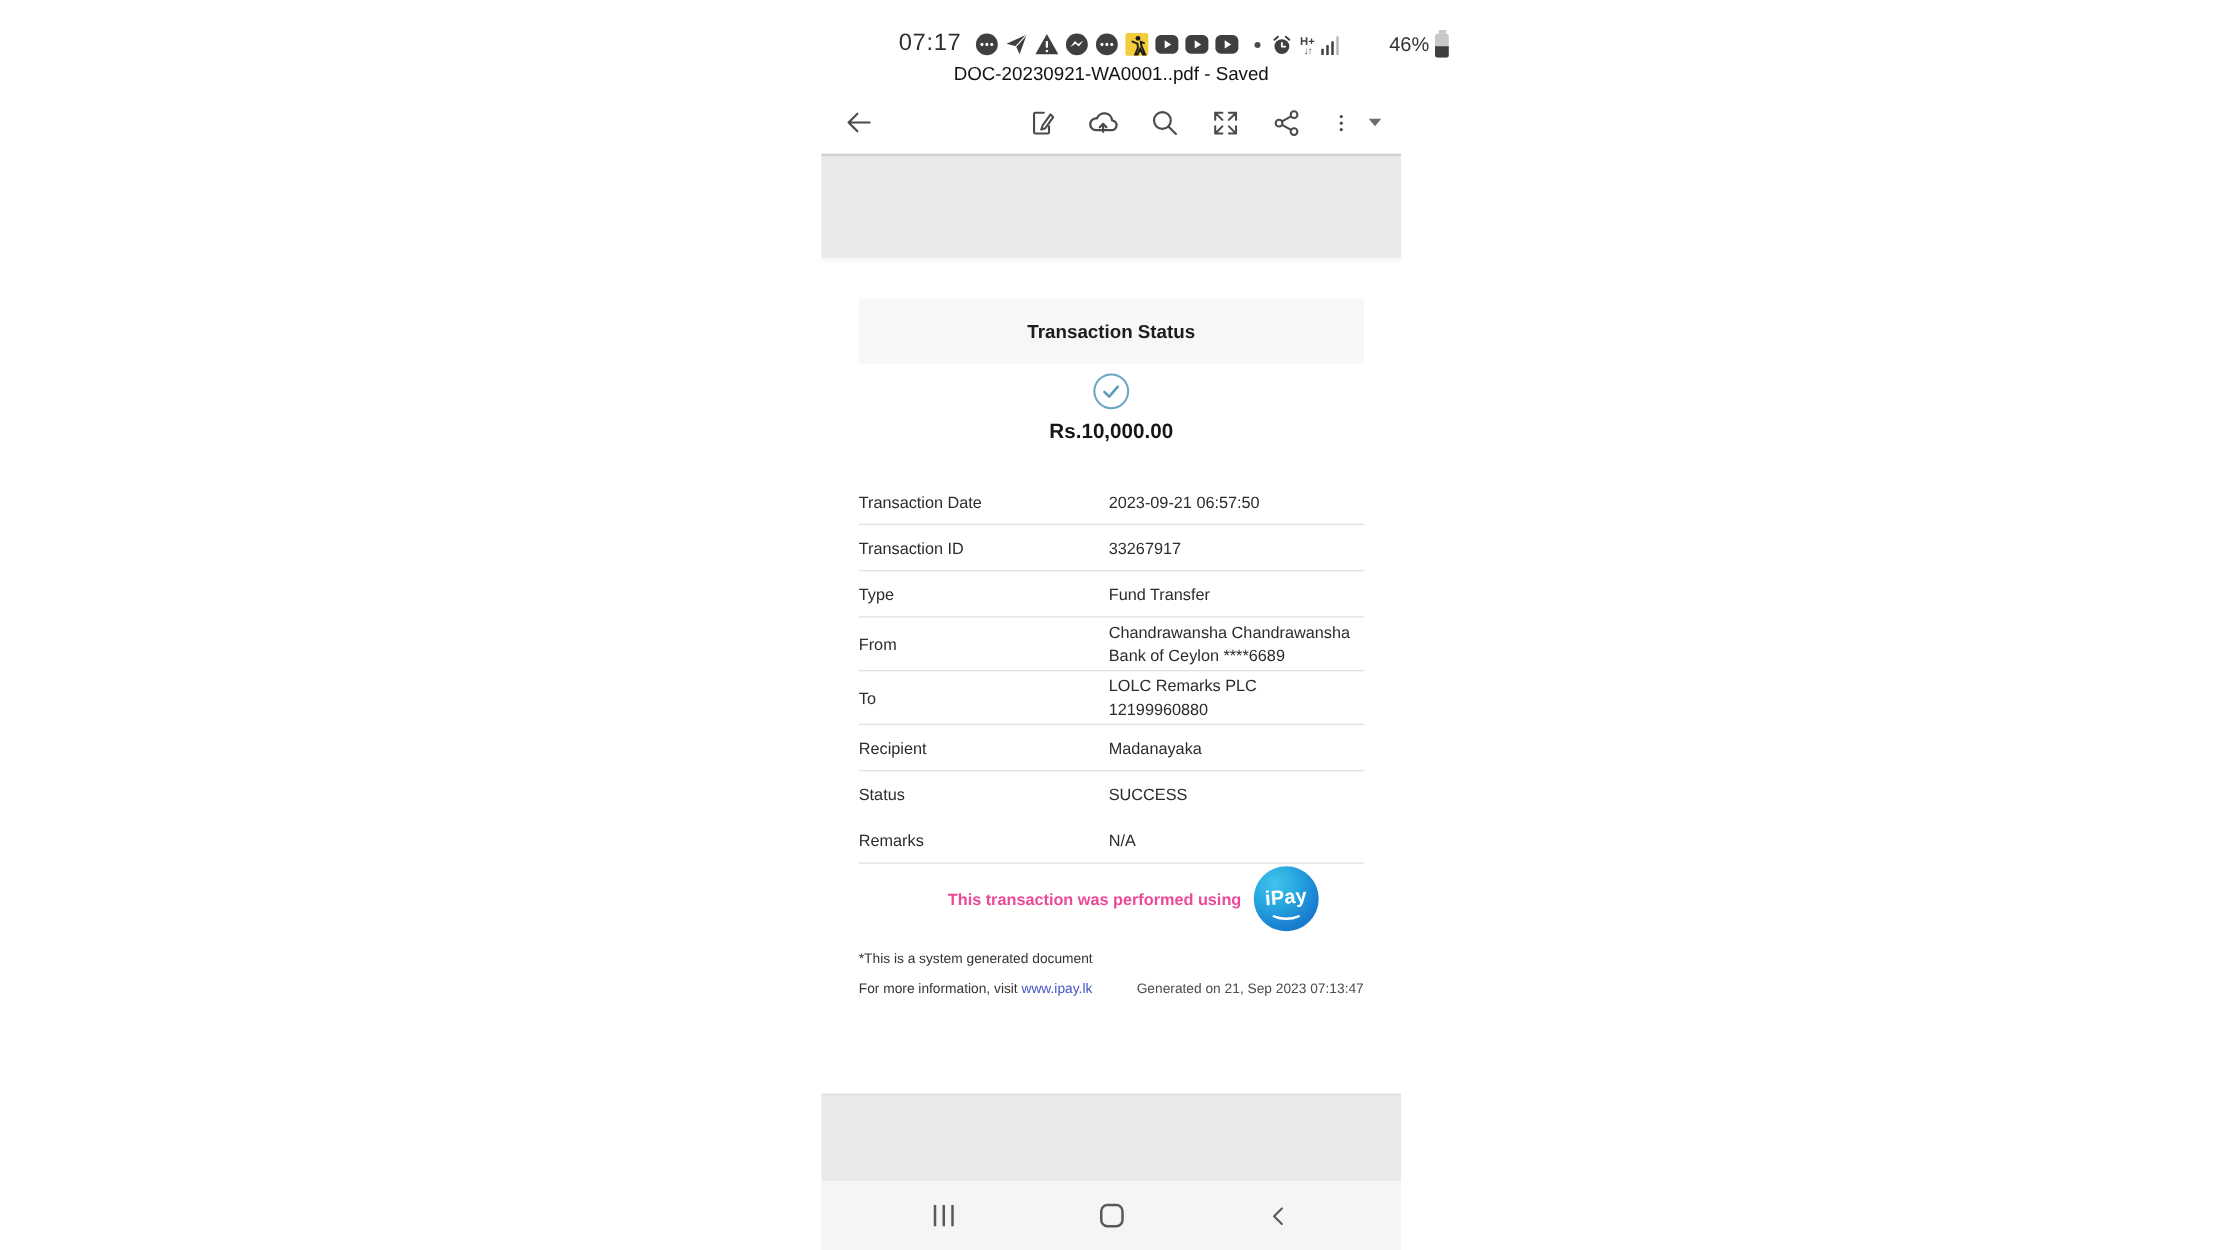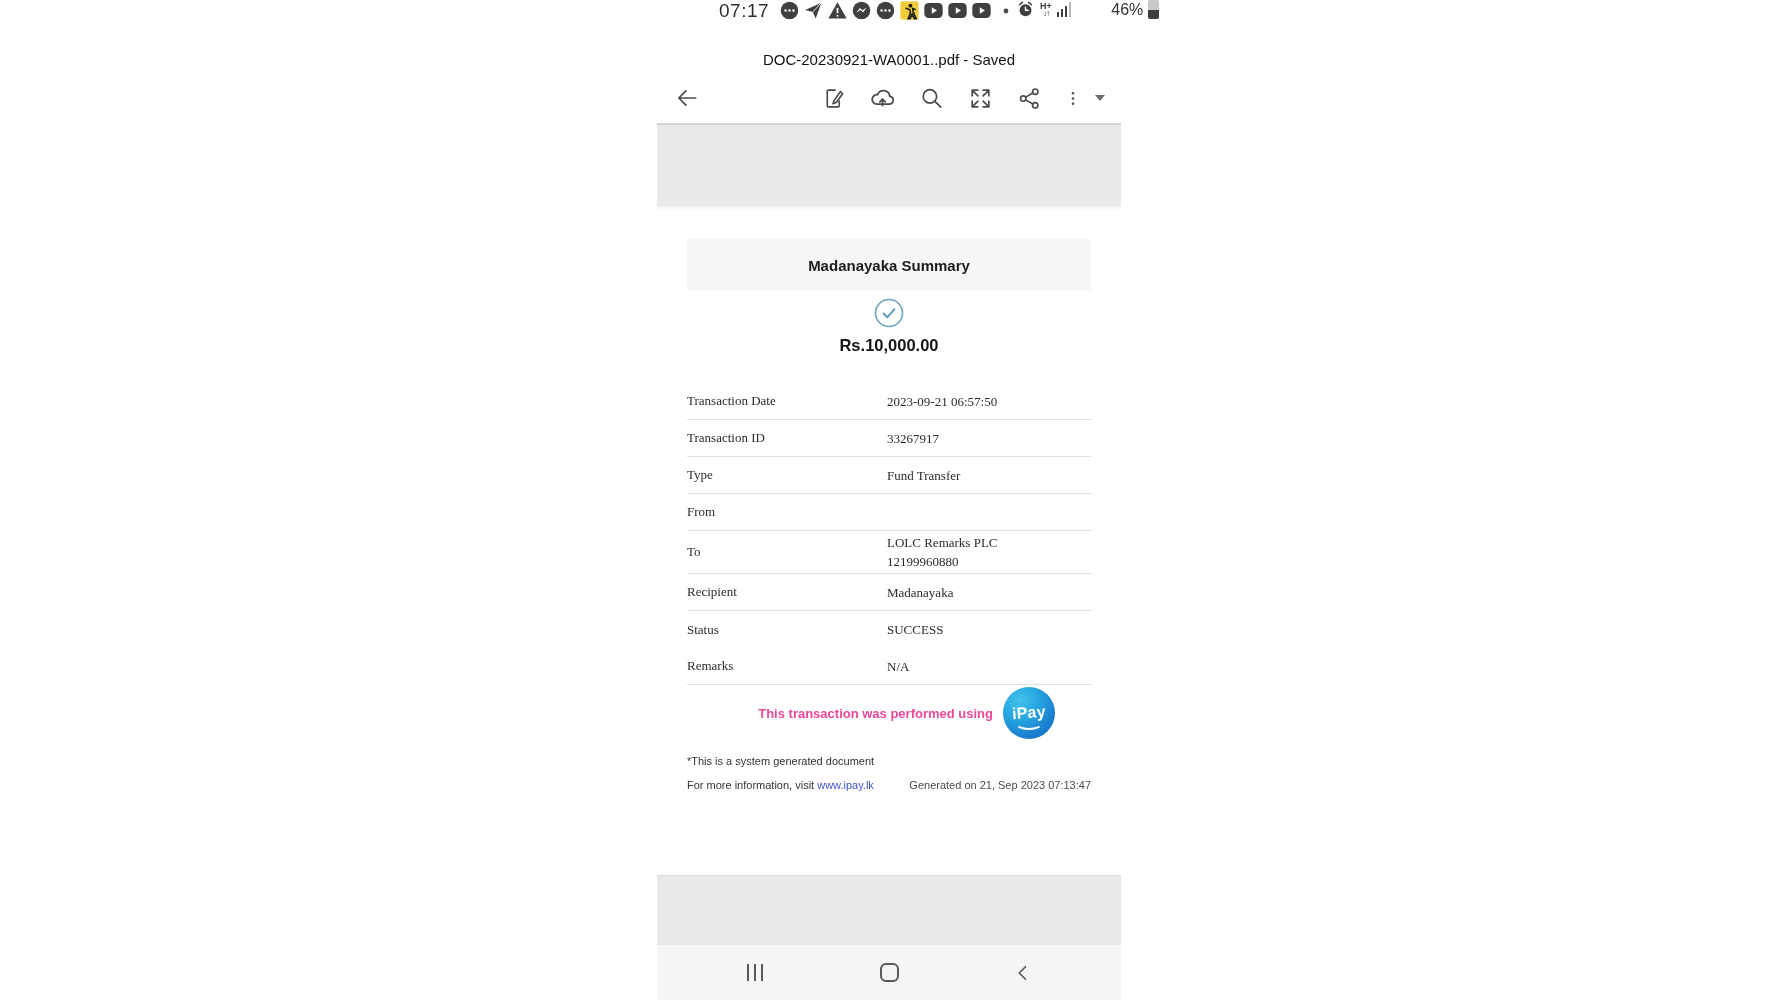--- a/index.html
+++ b/index.html
@@ -3,21 +3,21 @@
 <meta charset="utf-8">
 <style>
   * { margin:0; padding:0; box-sizing:border-box; }
   html,body { background:#ffffff; }
   body { font-family:"Liberation Sans", sans-serif; }
   .canvas { width:1778px; height:1000px; position:relative; background:#fff; overflow:hidden; }
   .phone { width:464px; height:1000px; position:absolute; left:657px; top:0; background:#fff; }
 
   
   .status-bar { position:absolute; top:0; left:0; right:0; height:46px;
-    display:flex; align-items:flex-start; padding:0 17px 0 62px; }
+    display:flex; align-items:flex-end; padding:0 17px 0 62px; }
   .sb-time { font-size:19px; color:#2e2e2e; letter-spacing:.5px; }
   .sb-notifs { display:flex; align-items:center; gap:3px; margin-left:10px; }
   .sb-notifs .nicon { width:21px; height:21px; display:flex; align-items:center; justify-content:center; }
   .sb-right { margin-left:auto; display:flex; align-items:center; gap:5px; }
   .sb-pct { font-size:16px; color:#333;margin-left:35px; }
   .batt { width:11px; height:19px; border-radius:2px; background:#c9c9c9; position:relative; }
   .batt::before { content:""; position:absolute; top:-3px; left:2.5px; width:6px; height:3px; background:#c9c9c9; border-radius:1px 1px 0 0; }
   .batt::after { content:""; position:absolute; bottom:0; left:0; width:11px; height:9px; background:#3f3f3f; border-radius:0 0 2px 2px; }
   .sig { display:flex; align-items:flex-end; gap:1.5px; height:15px; }
   .sig i { width:2.5px; background:#3f3f3f; display:block; border-radius:.5px; }
@@ -40,21 +40,21 @@
      border-top:2px solid #d3d3d3; box-shadow:0 2px 4px rgba(0,0,0,.07); }
   .page-band-bottom { position:absolute; top:753px; left:0; right:0; height:70px; background:#e9e9e9; border-top:1px solid #dddddd; }
 
   
   .receipt { position:absolute; top:84px; left:30px; right:30px; }
   .summary-band { margin-top:33px; height:52px; background:#f7f7f7; display:flex; align-items:center; justify-content:center; border-radius:2px; }
   .summary-band span { font-size:15px; font-weight:bold; color:#1c1c1c; }
   .check-wrap { display:flex; justify-content:center; margin-top:6px; }
   .amount { text-align:center; font-size:16.5px; font-weight:bold; color:#161616; margin-top:7px; }
 
-  .ttable { margin-top:28px; font-size:13px; color:#2b2b2b;font-family:Liberation Serif, serif; }
+  .ttable { margin-top:28px; font-size:13px; color:#2b2b2b; }
   .trow { display:flex; align-items:center; min-height:37px; padding:2px 0; border-bottom:1px solid #e0e0e0; }
   .trow.last { border-bottom:none; }
   .tlabel { flex:0 0 200px; }
   .tvalue { flex:1; line-height:19px; }
 
   .performed { display:flex; align-items:center; justify-content:flex-end; padding-right:36px; margin-top:2px; }
   .performed .ptxt { font-size:13px; font-weight:bold; color:#ec4899; margin-right:10px; }
   .ipay-logo { width:52px; height:52px; border-radius:50%; flex:0 0 52px;
      background:radial-gradient(circle at 32% 26%, #41c3ec 0%, #27a7e0 35%, #1a7fd0 70%, #1564bd 100%);
      display:flex; align-items:center; justify-content:center; position:relative; }
@@ -228,21 +228,21 @@
         </button>
         <span class="tb-caret"></span>
       </div>
     </div>
 
     <div class="pdf-area">
       <div class="page-band-top"></div>
 
       <div class="receipt">
         <div class="summary-band">
-          <span>Madanayaka Summary</span>
+          <span>Transaction Status</span>
         </div>
 
         <div class="check-wrap">
           <svg width="32" height="32" viewBox="0 0 32 32">
             <circle cx="16" cy="16" r="13.5" fill="none" stroke="#6ba6c4" stroke-width="1.6"></circle>
             <path d="M10.5 16.5l3.8 3.8 7-8" fill="none" stroke="#5d9cba" stroke-width="2" stroke-linecap="round" stroke-linejoin="round"></path>
           </svg>
         </div>
 
         <div class="amount">Rs.10,000.00</div>
@@ -261,20 +261,24 @@
               </div>
             </div>
             <div class="trow">
               <div class="tlabel">Type</div>
               <div class="tvalue">
                 <div>Fund Transfer</div>
               </div>
             </div>
             <div class="trow">
               <div class="tlabel">From</div>
+              <div class="tvalue">
+                <div>Chandrawansha Chandrawansha</div>
+                <div>Bank of Ceylon ****6689</div>
+              </div>
             </div>
             <div class="trow">
               <div class="tlabel">To</div>
               <div class="tvalue">
                 <div>LOLC Remarks PLC</div>
                 <div>12199960880</div>
               </div>
             </div>
             <div class="trow">
               <div class="tlabel">Recipient</div>

